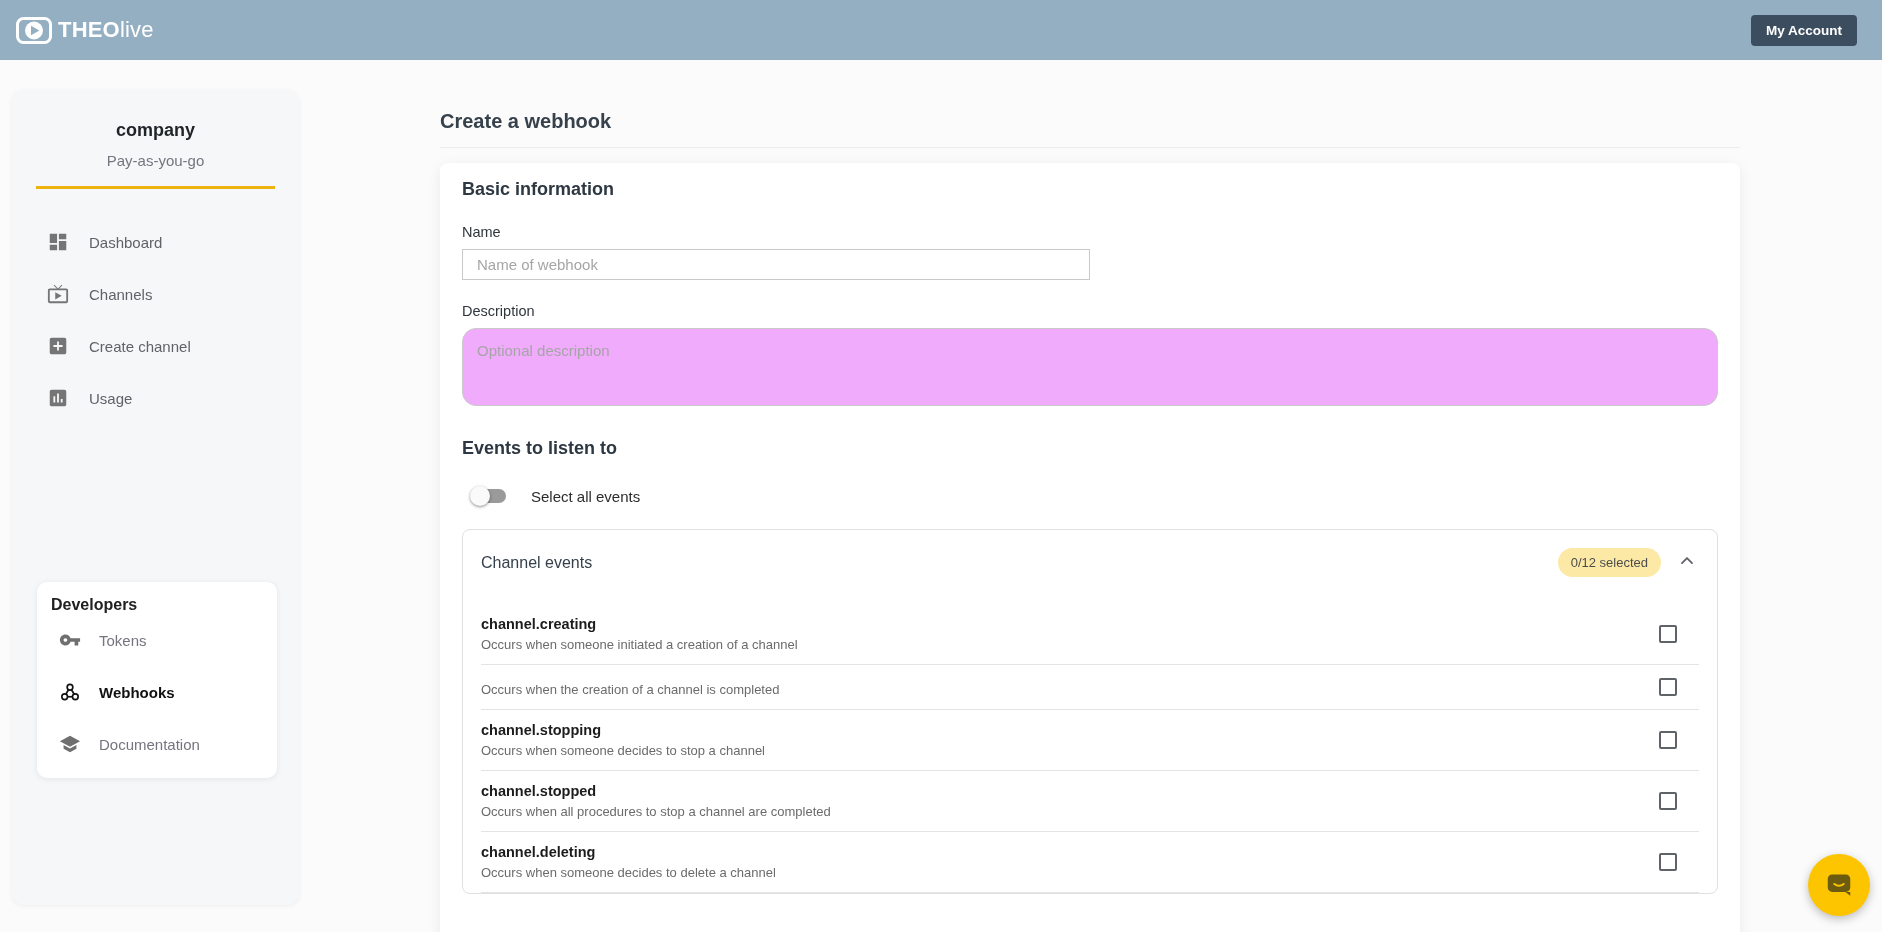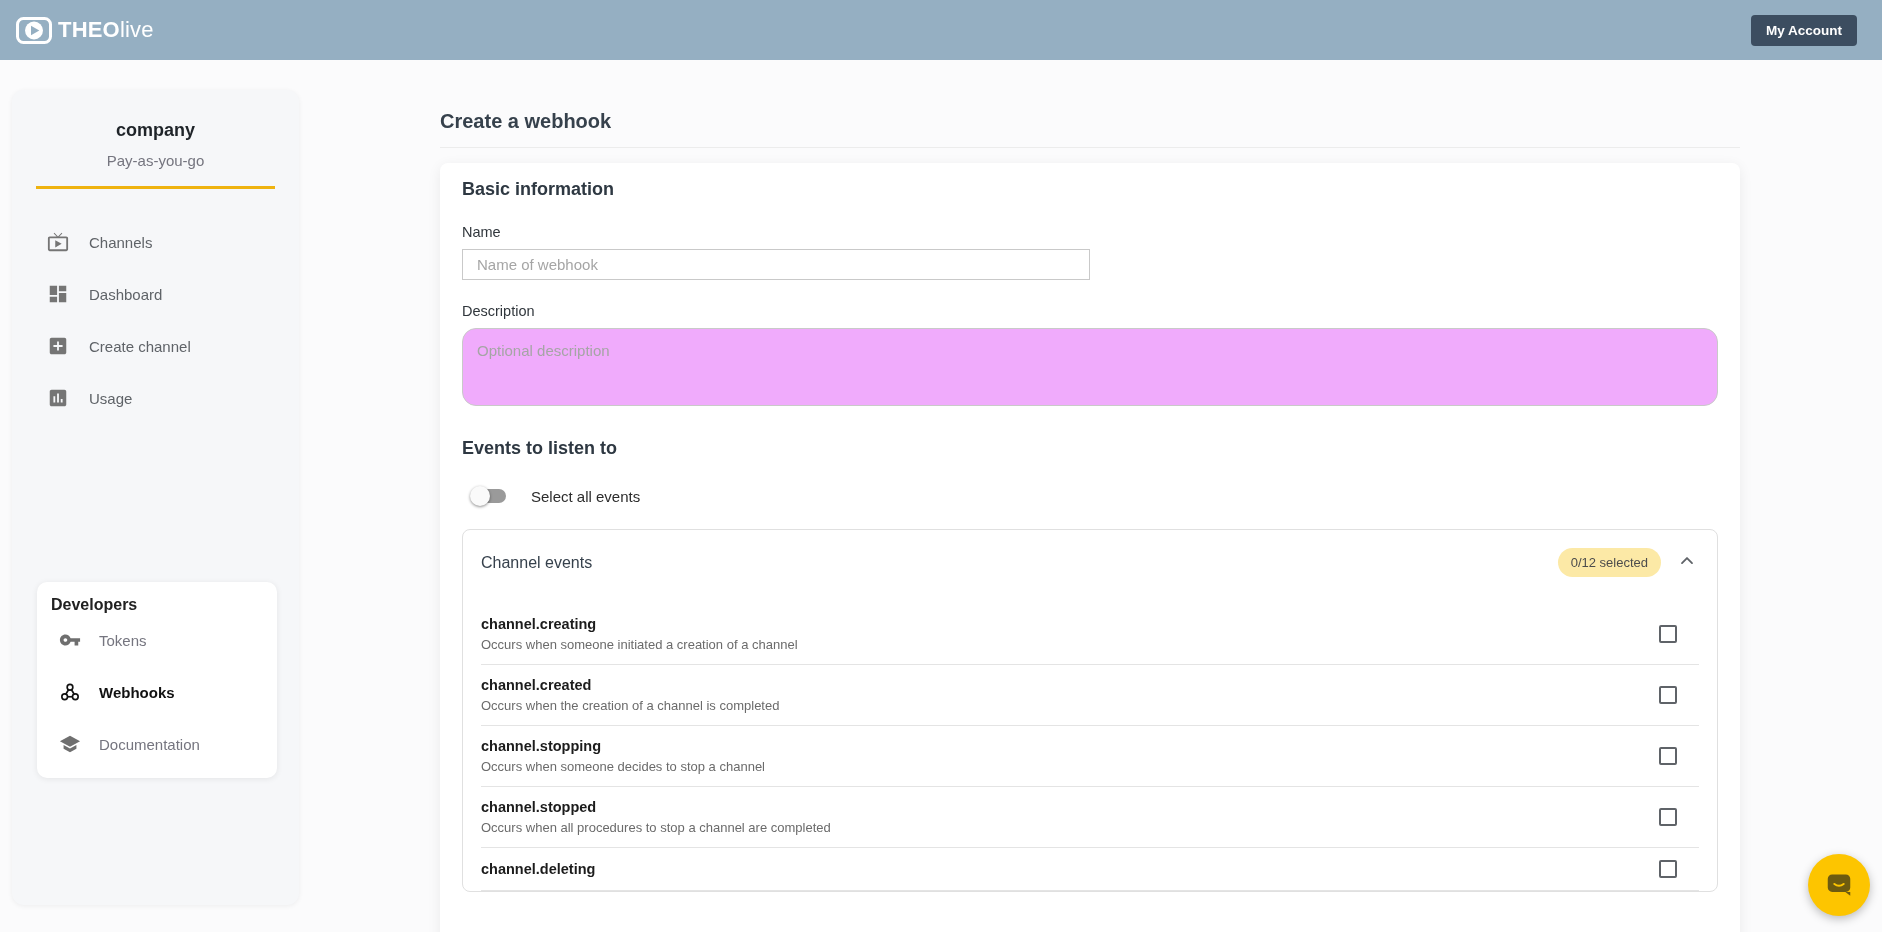--- a/index.html
+++ b/index.html
@@ -138,29 +138,29 @@
 </div>
 
 <div class="sidebar">
   <div class="company">company</div>
   <div class="plan">Pay-as-you-go</div>
   <div class="side-divider"></div>
 
   <div class="nav">
     <div class="nav-item">
       <svg viewBox="0 0 24 24" fill="currentColor">
+          <path d="M3 13h8V3H3v10zm0 8h8v-6H3v6zm10 0h8V11h-8v10zm0-18v6h8V3h-8z"></path>
+        </svg>
+      <span class="lbl">Dashboard</span>
+    </div>
+    <div class="nav-item">
+      <svg viewBox="0 0 24 24" fill="currentColor">
           <path d="M21 6h-7.59l3.29-3.29L16 2l-4 4-4-4-.71.71L10.59 6H3c-1.1 0-2 .9-2 2v12c0 1.1.9 2 2 2h18c1.1 0 2-.9 2-2V8c0-1.1-.9-2-2-2zm0 14H3V8h18v12zM9 10v8l7-4z"></path>
         </svg>
       <span class="lbl">Channels</span>
-    </div>
-    <div class="nav-item">
-      <svg viewBox="0 0 24 24" fill="currentColor">
-          <path d="M3 13h8V3H3v10zm0 8h8v-6H3v6zm10 0h8V11h-8v10zm0-18v6h8V3h-8z"></path>
-        </svg>
-      <span class="lbl">Dashboard</span>
     </div>
     <div class="nav-item">
       <svg viewBox="0 0 24 24" fill="currentColor">
           <path d="M19 3H5c-1.1 0-2 .9-2 2v14c0 1.1.9 2 2 2h14c1.1 0 2-.9 2-2V5c0-1.1-.9-2-2-2zm-2 10h-4v4h-2v-4H7v-2h4V7h2v4h4v2z"></path>
         </svg>
       <span class="lbl">Create channel</span>
     </div>
     <div class="nav-item">
       <svg viewBox="0 0 24 24" fill="currentColor">
           <path d="M19 3H5c-1.1 0-2 .9-2 2v14c0 1.1.9 2 2 2h14c1.1 0 2-.9 2-2V5c0-1.1-.9-2-2-2zM9 17H7v-7h2v7zm4 0h-2V7h2v10zm4 0h-2v-4h2v4z"></path>
@@ -240,21 +240,20 @@
     <div class="event-list">
       <div class="event-row">
         <div class="event-text">
           <div class="event-name">channel.creating</div>
           <div class="event-desc">Occurs when someone initiated a creation of a channel</div>
         </div>
         <div class="checkbox"></div>
       </div>
       <div class="event-row">
         <div class="event-text">
-          <div class="event-name">channel.created</div>
           <div class="event-desc">Occurs when the creation of a channel is completed</div>
         </div>
         <div class="checkbox"></div>
       </div>
       <div class="event-row">
         <div class="event-text">
           <div class="event-name">channel.stopping</div>
           <div class="event-desc">Occurs when someone decides to stop a channel</div>
         </div>
         <div class="checkbox"></div>
@@ -262,20 +261,21 @@
       <div class="event-row">
         <div class="event-text">
           <div class="event-name">channel.stopped</div>
           <div class="event-desc">Occurs when all procedures to stop a channel are completed</div>
         </div>
         <div class="checkbox"></div>
       </div>
       <div class="event-row">
         <div class="event-text">
           <div class="event-name">channel.deleting</div>
+          <div class="event-desc">Occurs when someone decides to delete a channel</div>
         </div>
         <div class="checkbox"></div>
       </div>
     </div>
   </div>
 </div>
 
 <button class="chat-btn">
   <svg width="30" height="30" viewBox="0 0 24 24">
     <path fill="#6d5b10" d="M6.5 3.5h11A3.5 3.5 0 0 1 21 7v7a3.5 3.5 0 0 1-3.5 3.5H21v3l-3.9-3H6.5A3.5 3.5 0 0 1 3 14V7a3.5 3.5 0 0 1 3.5-3.5z"></path>

